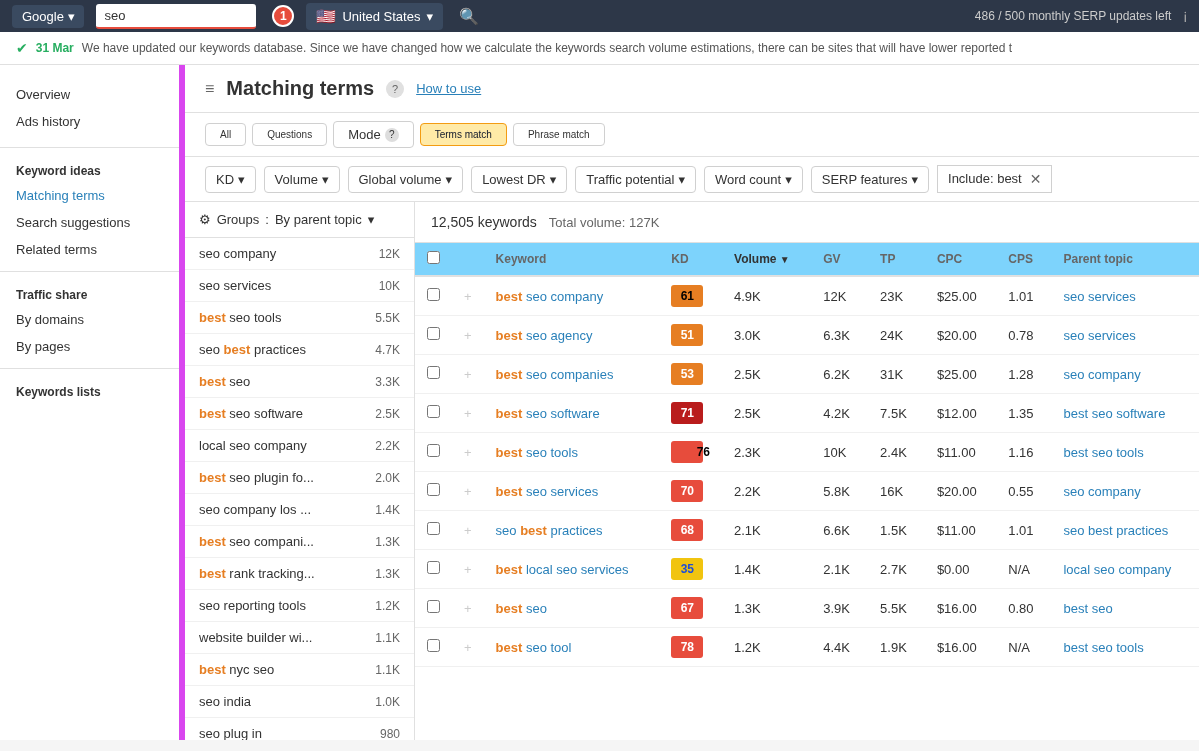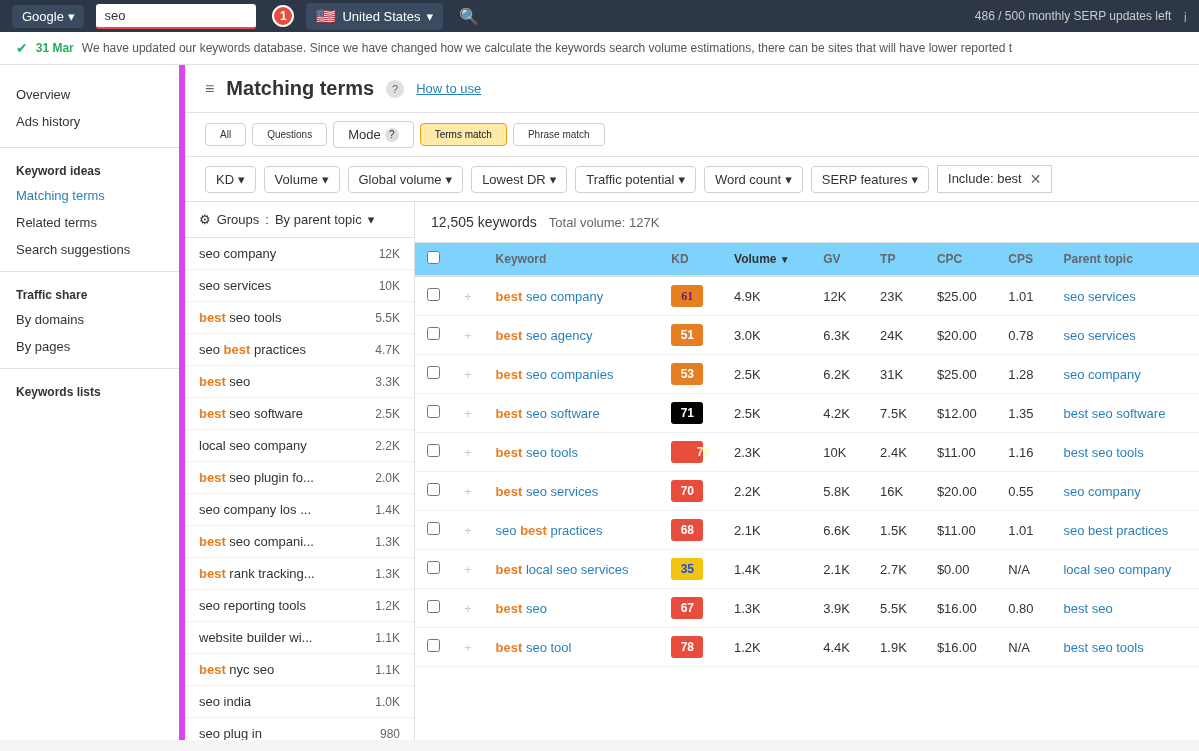--- a/index.html
+++ b/index.html
@@ -201,22 +201,22 @@
 <div class="main-layout">
 
   <div class="sidebar">
     <div class="sidebar-section">
       <div class="sidebar-item">Overview</div>
       <div class="sidebar-item">Ads history</div>
     </div>
     <hr class="sidebar-divider">
     <div class="sidebar-heading">Keyword ideas</div>
     <div class="sidebar-item active">Matching terms</div>
+    <div class="sidebar-item">Search suggestions</div>
     <div class="sidebar-item">Related terms</div>
-    <div class="sidebar-item">Search suggestions</div>
     <hr class="sidebar-divider">
     <div class="sidebar-heading">Traffic share</div>
     <div class="sidebar-item">By domains</div>
     <div class="sidebar-item">By pages</div>
     <hr class="sidebar-divider">
     <div class="sidebar-heading">Keywords lists</div>
   </div>
 
   <div class="content-area">
 
@@ -392,21 +392,21 @@
           <tbody id="table-body">
               <tr>
     <td class="checkbox-cell">
       <input type="checkbox" style="">
     </td>
     <td class="add-cell">+</td>
     <td>
       <a href="#" class="keyword-link"><span class="best-highlight">best</span> seo company</a>
     </td>
     <td>
-      <span class="kd-badge" style="background:#e67e22;color:#701a75;font-family:Liberation Serif, serif;">61</span>
+      <span class="kd-badge" style="background:#e67e22;color:#000000;">61</span>
     </td>
     <td>4.9K</td>
     <td>12K</td>
     <td>23K</td>
     <td>$25.00</td>
     <td>1.01</td>
     <td>
       <a href="#" class="parent-link">seo services</a>
     </td>
   </tr>
@@ -452,41 +452,41 @@
   </tr>
               <tr>
     <td class="checkbox-cell">
       <input type="checkbox" style="">
     </td>
     <td class="add-cell">+</td>
     <td>
       <a href="#" class="keyword-link"><span class="best-highlight">best</span> seo software</a>
     </td>
     <td>
-      <span class="kd-badge" style="background:#000000;color:#fff;">71</span>
+      <span class="kd-badge" style="background:#b91c1c;color:#fff;">71</span>
     </td>
     <td>2.5K</td>
     <td>4.2K</td>
     <td>7.5K</td>
     <td>$12.00</td>
     <td>1.35</td>
     <td>
       <a href="#" class="parent-link">best seo software</a>
     </td>
   </tr>
               <tr>
     <td class="checkbox-cell">
       <input type="checkbox" style="">
     </td>
     <td class="add-cell">+</td>
     <td>
       <a href="#" class="keyword-link"><span class="best-highlight">best</span> seo tools</a>
     </td>
     <td>
-      <span class="kd-badge" style="background:#e74c3c;color:#fef9c3;padding-left:32px;">76</span>
+      <span class="kd-badge" style="background:#e74c3c;color:#000000;padding-left:32px;">76</span>
     </td>
     <td>2.3K</td>
     <td>10K</td>
     <td>2.4K</td>
     <td>$11.00</td>
     <td>1.16</td>
     <td>
       <a href="#" class="parent-link">best seo tools</a>
     </td>
   </tr>

